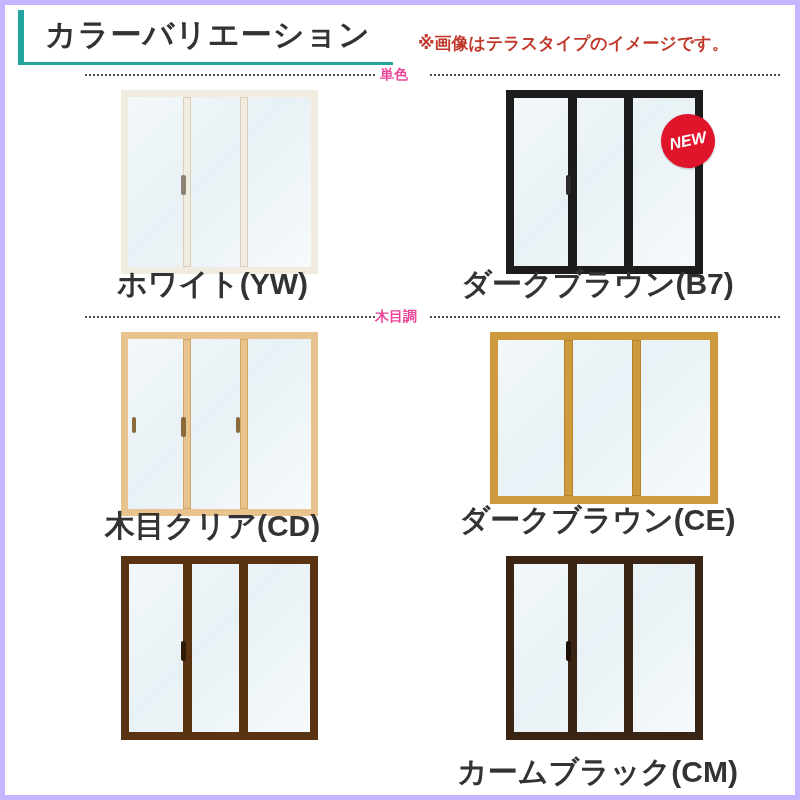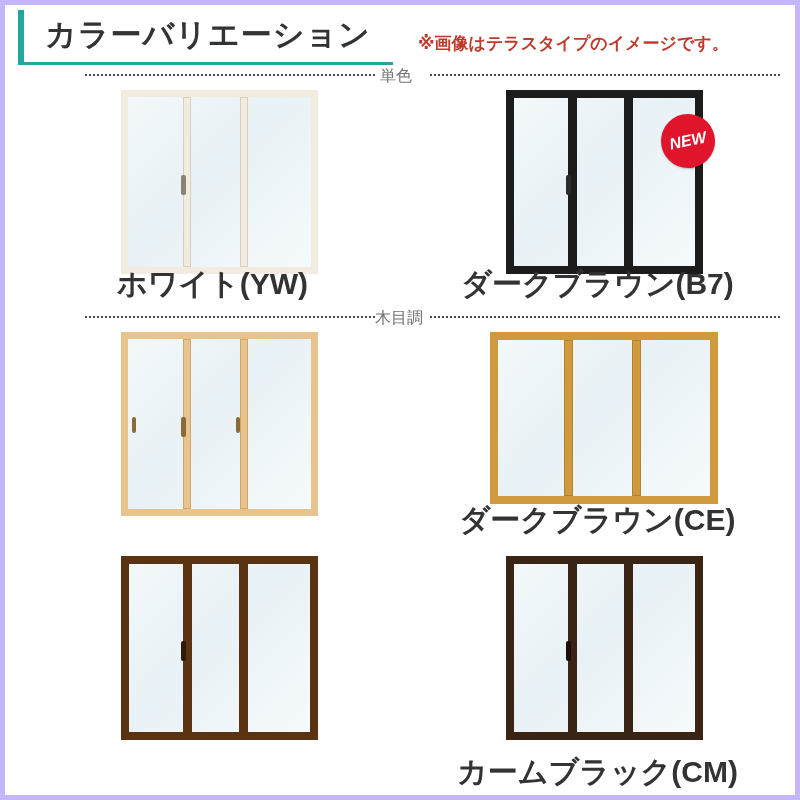--- a/index.html
+++ b/index.html
@@ -54,21 +54,21 @@
 
   .dot-line{
     position:absolute;top:6px;height:0;
     border-top:2px dotted #4a4a4a;
   }
   .dot-line.left{left:60px;width:290px;}
   .dot-line.right{left:20px;width:350px;}
 
   .group-label{
     position:absolute;
-    font-size:16px;font-weight:normal;color:#737373;
+    font-size:14px;font-weight:bold;color:#ec4899;
     white-space:nowrap;
   }
   .group-label.tanshoku{left:355px;top:-2px;}
   .group-label.mokume{left:350px;top:-2px;}
 
   .window{
     position:absolute;
     left:96px;top:22px;
     width:197px;height:184px;
     box-sizing:border-box;
@@ -166,20 +166,21 @@
       <div class="window">
         <div class="frame" style="border-width:7px;border-color:#e9c38d;background:#eef4f7;box-shadow:inset 0 0 0 1px #d2a666;">
           <div class="glass" style="left:0;top:0;right:0;bottom:0;"></div>
           <div class="mullion" style="left:61%;width:8px;background:#e9c38d;box-shadow:inset 0 0 0 1px #d2a666;"></div>
           <div class="mullion" style="left:30%;width:8px;background:#e9c38d;box-shadow:inset 0 0 0 1px #d2a666;"></div>
           <div class="handle small" style="left:2%;top:46%;background:#8a6a3a;"></div>
           <div class="handle" style="left:29%;top:46%;background:#8a6a3a;"></div>
           <div class="handle small" style="left:59%;top:46%;background:#8a6a3a;"></div>
         </div>
       </div>
+      <div class="caption">木目クリア(CD)</div>
     </div>
 
     <div class="cell c3">
       <div class="dot-line right"></div>
       <div class="window wide">
         <div class="frame" style="border-width:8px;border-color:#cf9a3e;background:#eef4f7;box-shadow:inset 0 0 0 1px #b4822c;">
           <div class="glass" style="left:0;top:0;right:0;bottom:0;"></div>
           <div class="mullion" style="left:63%;width:9px;background:#cf9a3e;box-shadow:inset 0 0 0 1px #b4822c;"></div>
           <div class="mullion" style="left:31%;width:9px;background:#cf9a3e;box-shadow:inset 0 0 0 1px #b4822c;"></div>
         </div>

